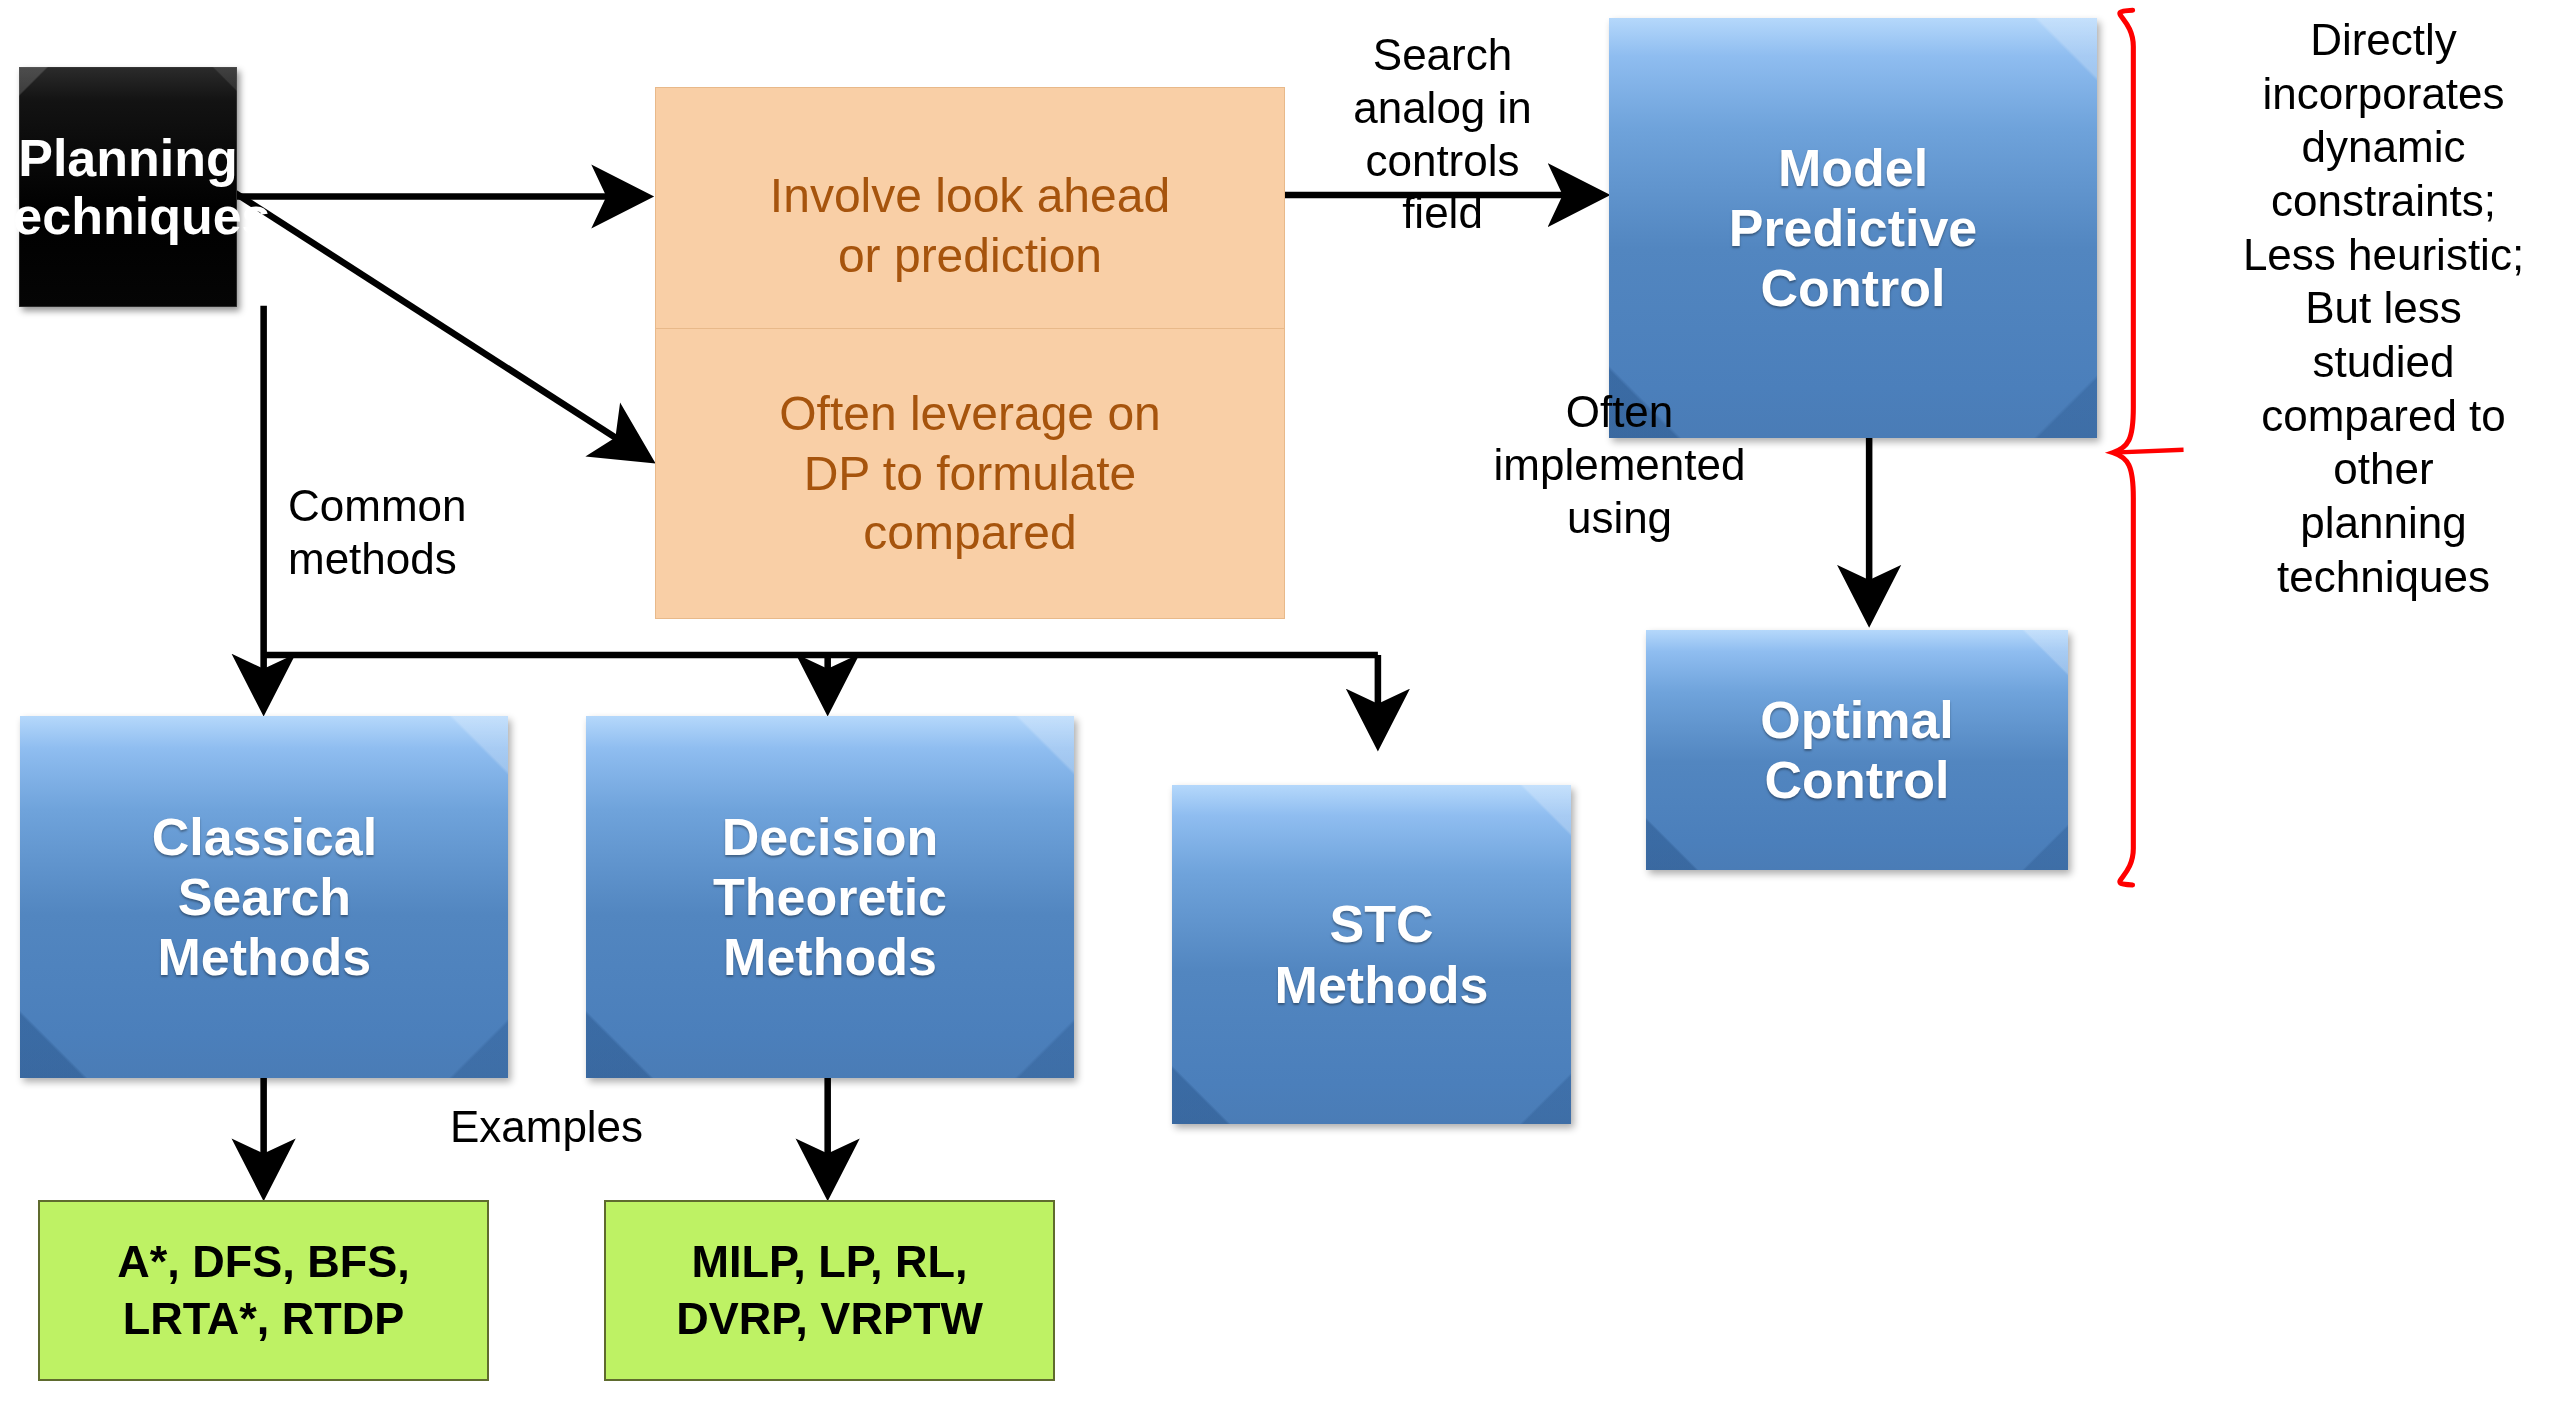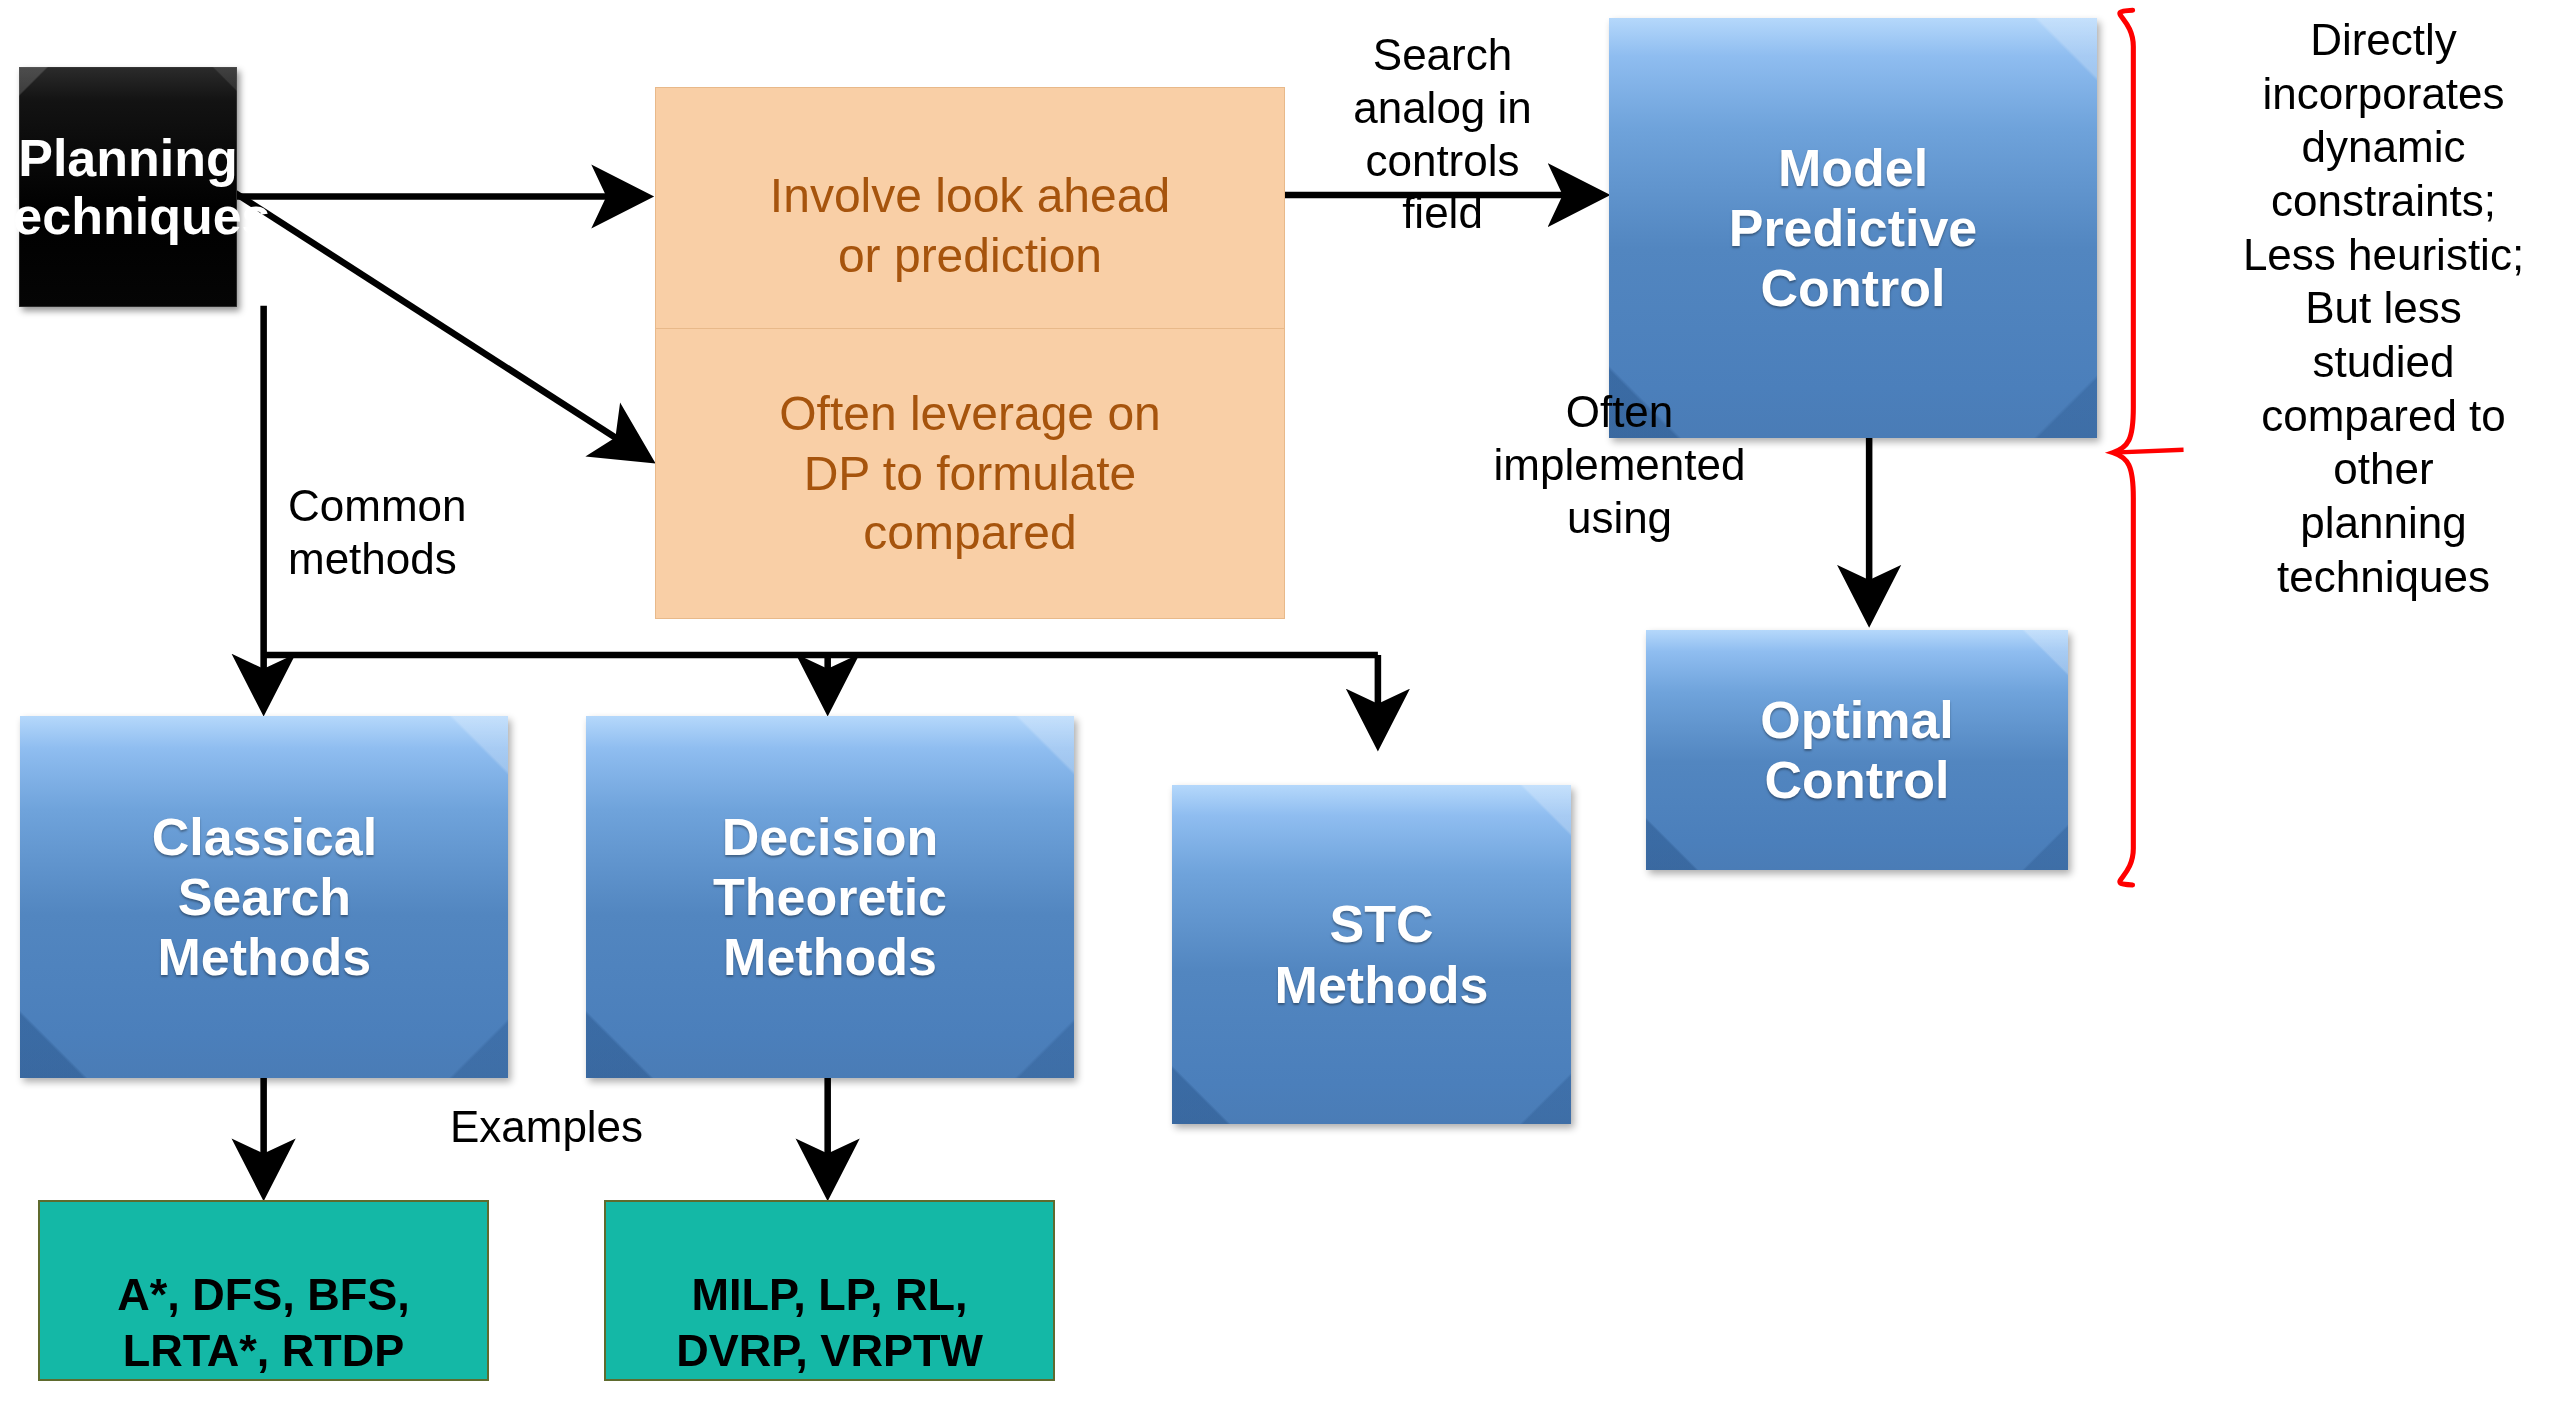--- a/index.html
+++ b/index.html
@@ -51,26 +51,25 @@
   .orangebox{
     background:#f9cfa6;
     border:1.5px solid #e8b98a;
     color:#a6540d;
     font-weight:400;
     line-height:1.24;
   }
 
   
   .greenbox{
-    background:#14b8a6;
+    background:#bef264;
     border:2.9px solid #5f6b2e;
     color:#000000;
     font-weight:bold;
     line-height:1.25;
-    align-items:flex-end;
   }
 
   
   .elabel{position:absolute;color:#000;font-weight:400;text-align:center;line-height:1.2;}
   .annot{position:absolute;color:#000;text-align:center;line-height:1.22;font-weight:400;}
 
   svg.wires{position:absolute;left:0;top:0;width:2576px;height:1401px;pointer-events:none;}
 </style>
 </head>
 <body>

